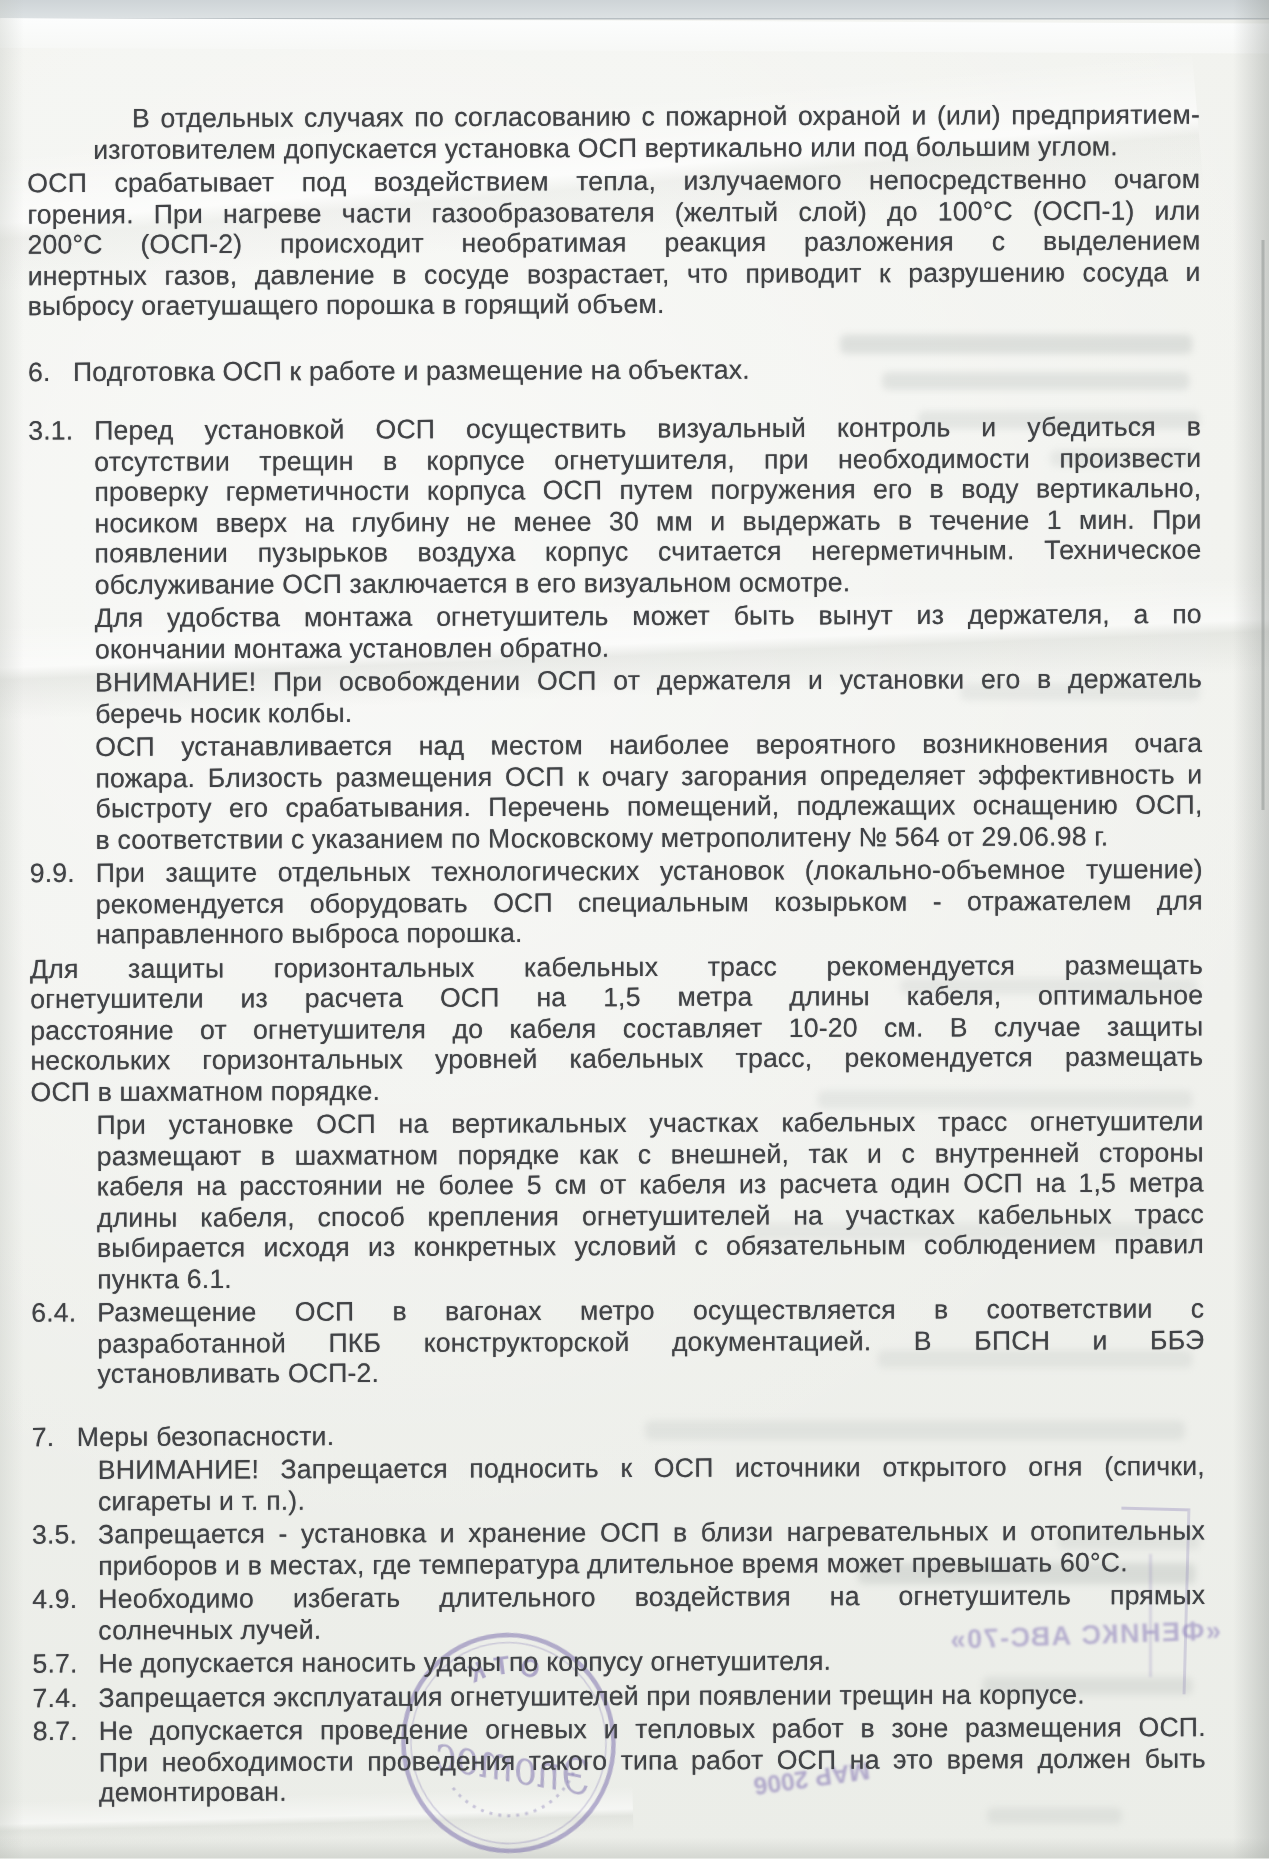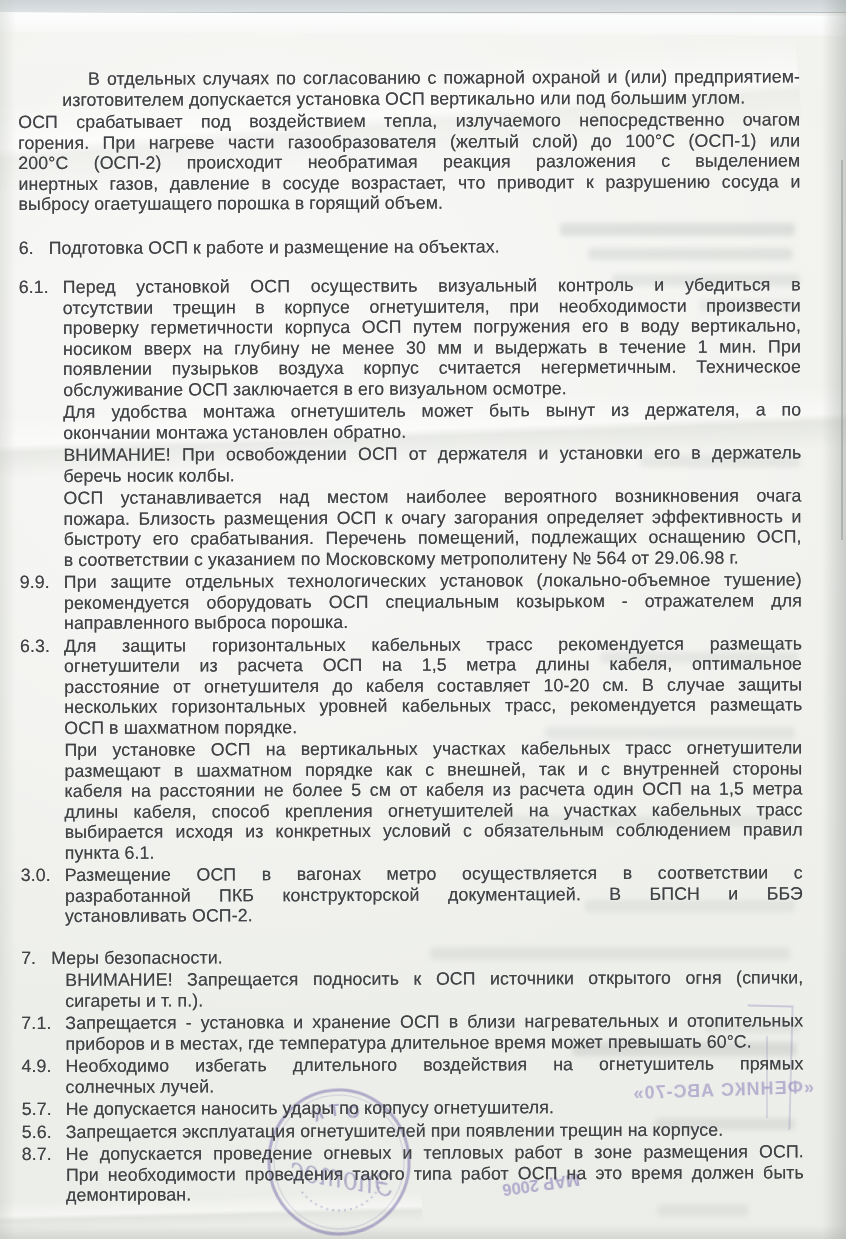--- a/index.html
+++ b/index.html
@@ -138,21 +138,21 @@
         <div class="line">выбросу огаетушащего порошка в горящий объем.</div>
       </div>
     </div>
     <div class="block heading">
       <span class="num">6.</span>
       <div class="pbody">
         <div class="line">Подготовка ОСП к работе и размещение на объектах.</div>
       </div>
     </div>
     <div class="block para">
-      <span class="num">6.1.</span>
+      <span class="num">3.1.</span>
       <div class="pbody">
         <div class="line just">Перед установкой ОСП осуществить визуальный контроль и убедиться в</div>
         <div class="line just">отсутствии трещин в корпусе огнетушителя, при необходимости произвести</div>
         <div class="line just">проверку герметичности корпуса ОСП путем погружения его в воду вертикально,</div>
         <div class="line just">носиком вверх на глубину не менее 30 мм и выдержать в течение 1 мин. При</div>
         <div class="line just">появлении пузырьков воздуха корпус считается негерметичным. Техническое</div>
         <div class="line">обслуживание ОСП заключается в его визуальном осмотре.</div>
       </div>
     </div>
     <div class="block para">
@@ -180,83 +180,82 @@
     </div>
     <div class="block para">
       <span class="num">9.9.</span>
       <div class="pbody">
         <div class="line just">При защите отдельных технологических установок (локально-объемное тушение)</div>
         <div class="line just">рекомендуется оборудовать ОСП специальным козырьком - отражателем для</div>
         <div class="line">направленного выброса порошка.</div>
       </div>
     </div>
     <div class="block para">
-      <span class="num">6.3.</span>
       <div class="pbody">
         <div class="line just">Для защиты горизонтальных кабельных трасс рекомендуется размещать</div>
         <div class="line just">огнетушители из расчета ОСП на 1,5 метра длины кабеля, оптимальное</div>
         <div class="line just">расстояние от огнетушителя до кабеля составляет 10-20 см. В случае защиты</div>
         <div class="line just">нескольких горизонтальных уровней кабельных трасс, рекомендуется размещать</div>
         <div class="line">ОСП в шахматном порядке.</div>
       </div>
     </div>
     <div class="block para">
       <span class="num"></span>
       <div class="pbody">
         <div class="line just">При установке ОСП на вертикальных участках кабельных трасс огнетушители</div>
         <div class="line just">размещают в шахматном порядке как с внешней, так и с внутренней стороны</div>
         <div class="line just">кабеля на расстоянии не более 5 см от кабеля из расчета один ОСП на 1,5 метра</div>
         <div class="line just">длины кабеля, способ крепления огнетушителей на участках кабельных трасс</div>
         <div class="line just">выбирается исходя из конкретных условий с обязательным соблюдением правил</div>
         <div class="line">пункта 6.1.</div>
       </div>
     </div>
     <div class="block para">
-      <span class="num">3.0.</span>
+      <span class="num">6.4.</span>
       <div class="pbody">
         <div class="line just">Размещение ОСП в вагонах метро осуществляется в соответствии с</div>
         <div class="line just">разработанной ПКБ конструкторской документацией. В БПСН и ББЭ</div>
         <div class="line">установливать ОСП-2.</div>
       </div>
     </div>
     <div class="block heading-tight">
       <span class="num">7.</span>
       <div class="pbody">
         <div class="line">Меры безопасности.</div>
       </div>
     </div>
     <div class="block para">
       <span class="num"></span>
       <div class="pbody">
         <div class="line just">ВНИМАНИЕ! Запрещается подносить к ОСП источники открытого огня (спички,</div>
         <div class="line">сигареты и т. п.).</div>
       </div>
     </div>
     <div class="block para">
-      <span class="num">7.1.</span>
+      <span class="num">3.5.</span>
       <div class="pbody">
         <div class="line just">Запрещается - установка и хранение ОСП в близи нагревательных и отопительных</div>
         <div class="line">приборов и в местах, где температура длительное время может превышать 60°С.</div>
       </div>
     </div>
     <div class="block para">
       <span class="num">4.9.</span>
       <div class="pbody">
         <div class="line just">Необходимо избегать длительного воздействия на огнетушитель прямых</div>
         <div class="line">солнечных лучей.</div>
       </div>
     </div>
     <div class="block para">
       <span class="num">5.7.</span>
       <div class="pbody">
         <div class="line">Не допускается наносить удары по корпусу огнетушителя.</div>
       </div>
     </div>
     <div class="block para">
-      <span class="num">5.6.</span>
+      <span class="num">7.4.</span>
       <div class="pbody">
         <div class="line">Запрещается эксплуатация огнетушителей при появлении трещин на корпусе.</div>
       </div>
     </div>
     <div class="block para">
       <span class="num">8.7.</span>
       <div class="pbody">
         <div class="line just">Не допускается проведение огневых и тепловых работ в зоне размещения ОСП.</div>
         <div class="line just">При необходимости проведения такого типа работ ОСП на это время должен быть</div>
         <div class="line">демонтирован.</div>

